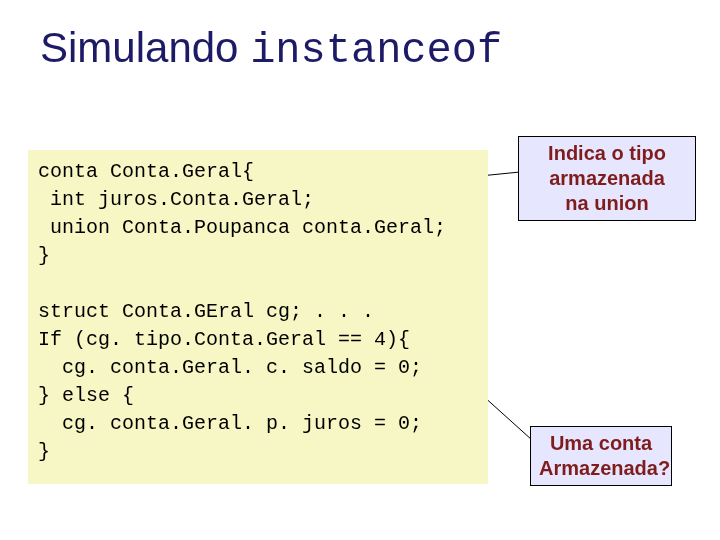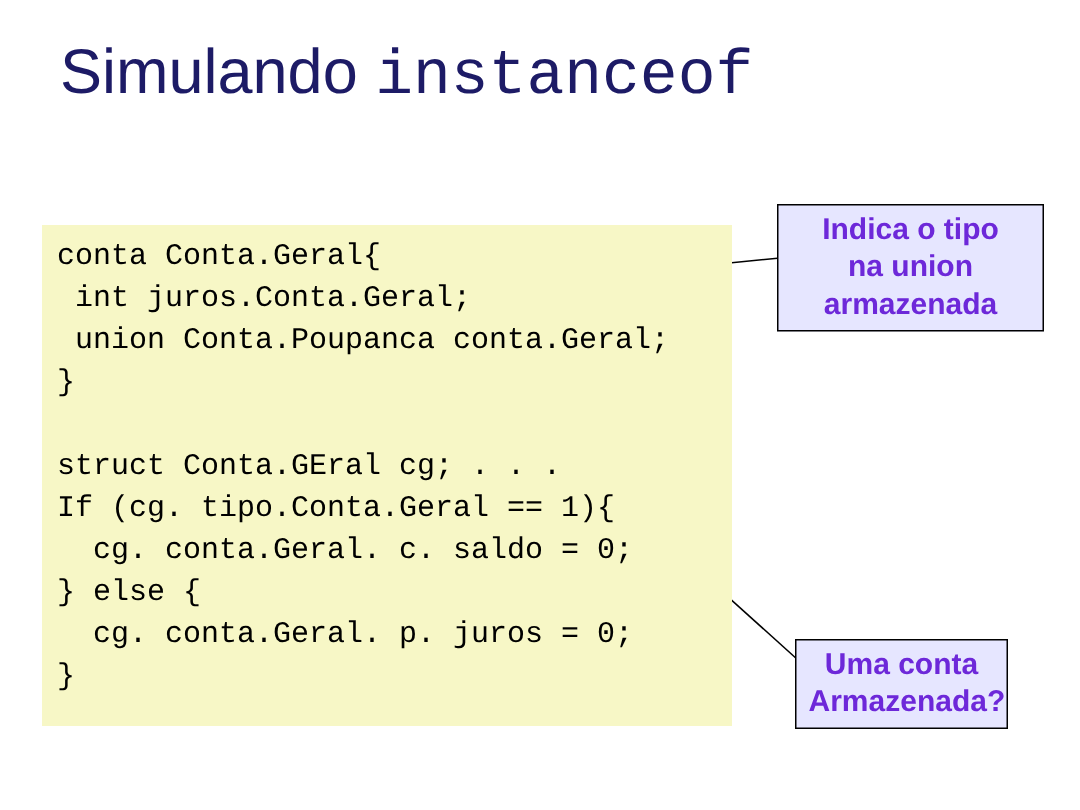--- a/index.html
+++ b/index.html
@@ -44,21 +44,21 @@
     box-sizing: border-box;
     white-space: pre;
   }
   .callout {
     position: absolute;
     background: #e6e6ff;
     border: 1px solid #000;
     font-family: "Comic Sans MS", "Comic Sans", cursive, sans-serif;
     font-size: 20px;
     font-weight: bold;
-    color: #6d28d9;
+    color: #7f1d1d;
     text-align: center;
     line-height: 1.25;
     padding: 4px 8px;
     box-sizing: border-box;
   }
   .callout1 {
     left: 518px;
     top: 136px;
     width: 178px;
   }
@@ -89,30 +89,30 @@
     <line x1="300" y1="194" x2="520" y2="172" stroke="#000" stroke-width="1"></line>
     <line x1="310" y1="240" x2="532" y2="440" stroke="#000" stroke-width="1"></line>
   </svg>
 
   <div class="codebox"><span>conta Conta.Geral{</span>
 <span> int juros.Conta.Geral;</span>
 <span> union Conta.Poupanca conta.Geral;</span>
 <span>}</span>
 <span></span>
 <span>struct Conta.GEral cg; . . .</span>
-<span>If (cg. tipo.Conta.Geral == 1){</span>
+<span>If (cg. tipo.Conta.Geral == 4){</span>
 <span>  cg. conta.Geral. c. saldo = 0;</span>
 <span>} else {</span>
 <span>  cg. conta.Geral. p. juros = 0;</span>
 <span>}</span></div>
 
   <div class="callout callout1">
     <div>Indica o tipo</div>
+    <div>armazenada</div>
     <div>na union</div>
-    <div>armazenada</div>
   </div>
 
   <div class="callout callout2">
     <div>Uma conta</div>
     <div>Armazenada?</div>
   </div>
 
 </div>
 
 </body></html>

